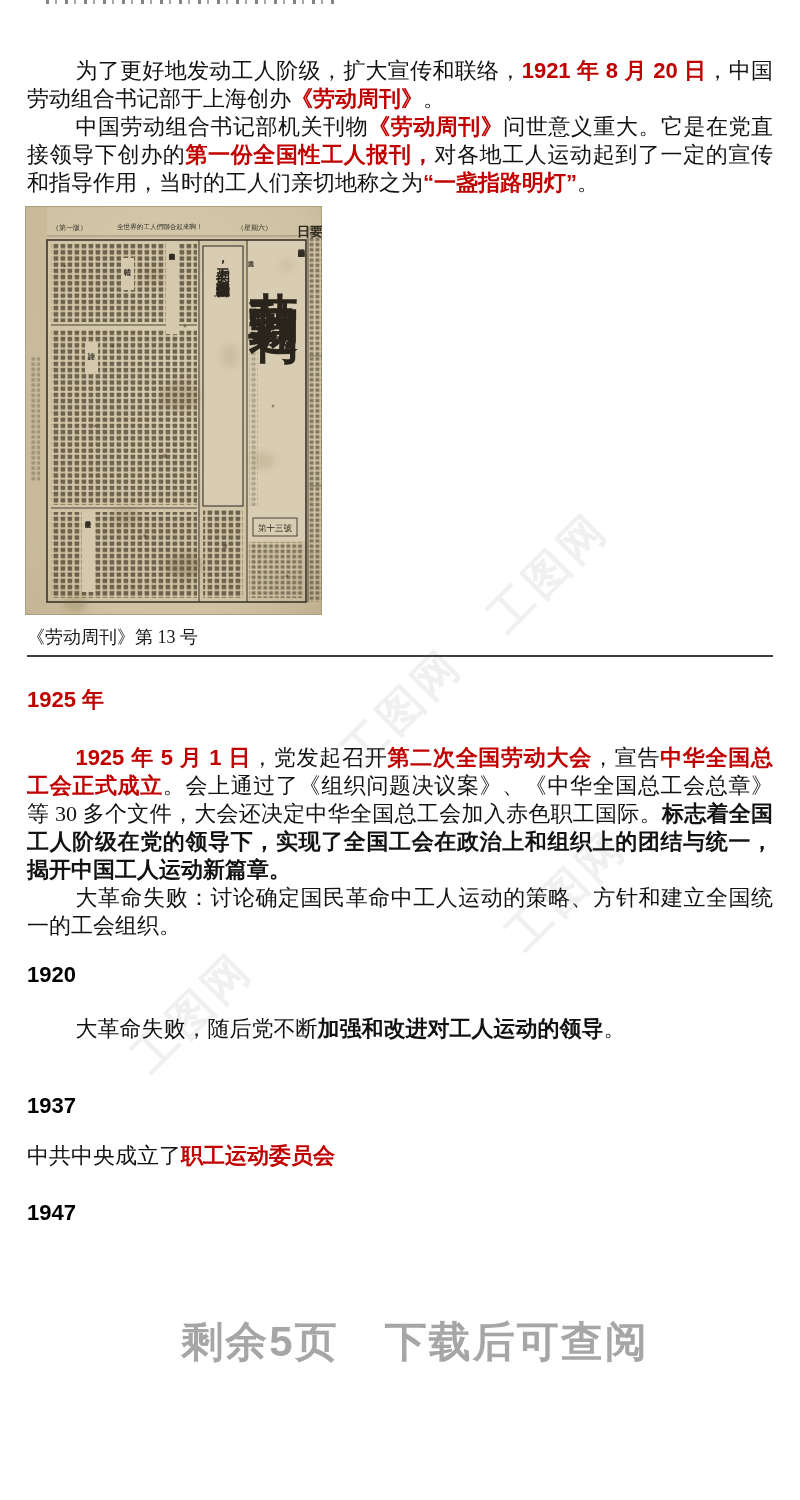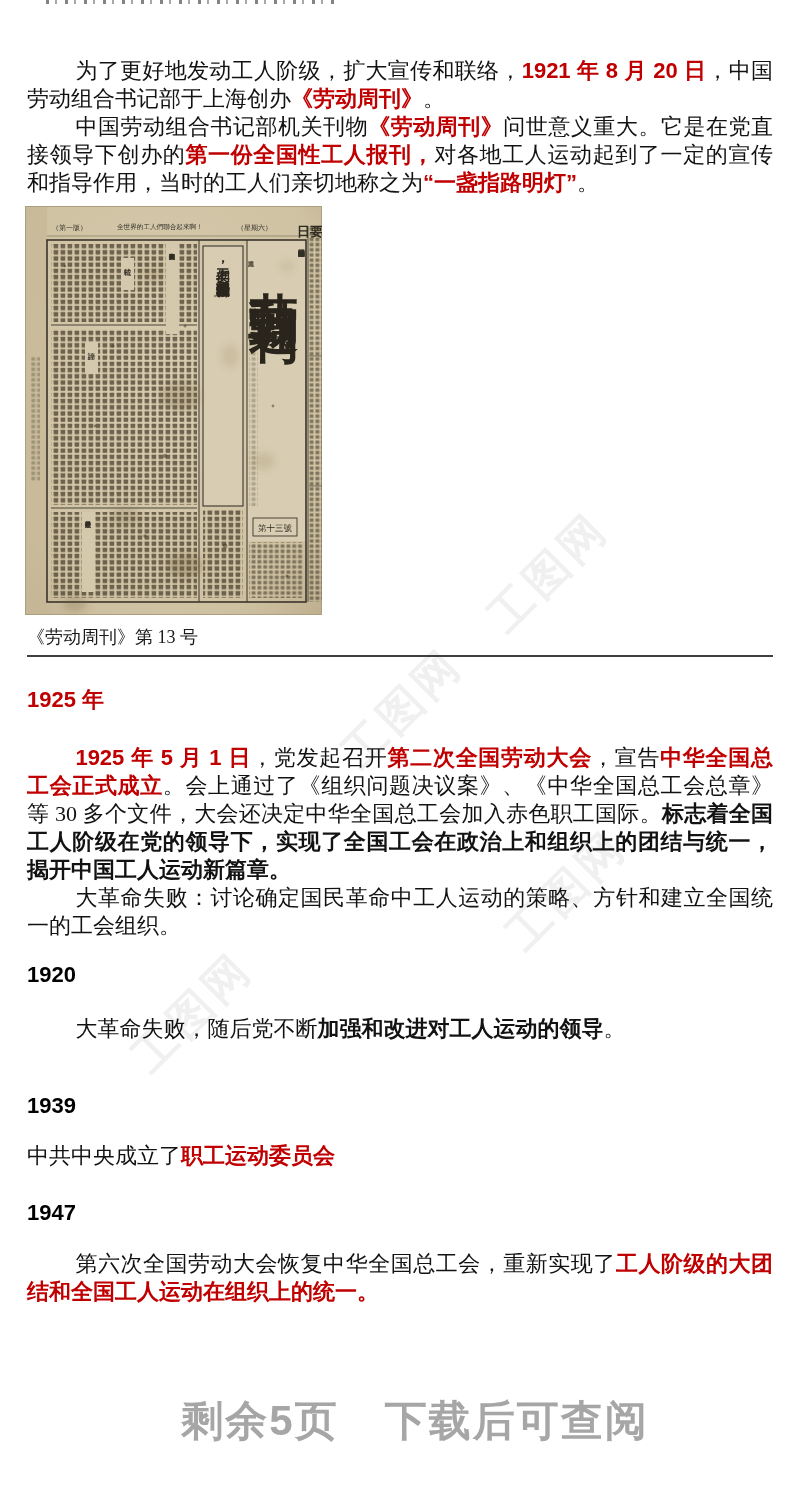--- a/index.html
+++ b/index.html
@@ -162,24 +162,23 @@
 
     <hr class="divider">
 
     <h2 class="year-h year-red" id="h-1925">1925 年</h2>
     <p class="body-p indent" id="p-1925a"><span class="seg-r">1925 年 5 月 1 日</span><span class="seg-n">，党发起召开</span><span class="seg-r">第二次全国劳动大会</span><span class="seg-n">，宣告</span><span class="seg-r">中华全国总工会正式成立</span><span class="seg-n">。会上通过了《组织问题决议案》、《中华全国总工会总章》等 30 多个文件，大会还决定中华全国总工会加入赤色职工国际。</span><span class="seg-b">标志着全国工人阶级在党的领导下，实现了全国工会在政治上和组织上的团结与统一，揭开中国工人运动新篇章。</span></p>
     <p class="body-p indent" id="p-1925b"><span class="seg-n">大革命失败：讨论确定国民革命中工人运动的策略、方针和建立全国统一的工会组织。</span></p>
 
     <h2 class="year-h" id="h-1927">1920</h2>
     <p class="body-p indent" id="p-1927"><span class="seg-n">大革命失败，随后党不断</span><span class="seg-b">加强和改进对工人运动的领导</span><span class="seg-n">。</span></p>
 
-    <h2 class="year-h" id="h-1939">1939</h2>
+    <h2 class="year-h" id="h-1939">1937</h2>
     <p class="body-p" id="p-1939"><span class="seg-n">中共中央成立了</span><span class="seg-r">职工运动委员会</span></p>
 
     <h2 class="year-h" id="h-1948">1947</h2>
-    <p class="body-p indent" id="p-1948"><span class="seg-n">第六次全国劳动大会恢复中华全国总工会，重新实现了</span><span class="seg-r">工人阶级的大团结和全国工人运动在组织上的统一。</span></p>
 
     <div class="promo">
       <span>剩余5页</span><span class="gap"></span><span>下载后可查阅</span>
     </div>
 
   </div>
 </div>
 
 </body></html>

